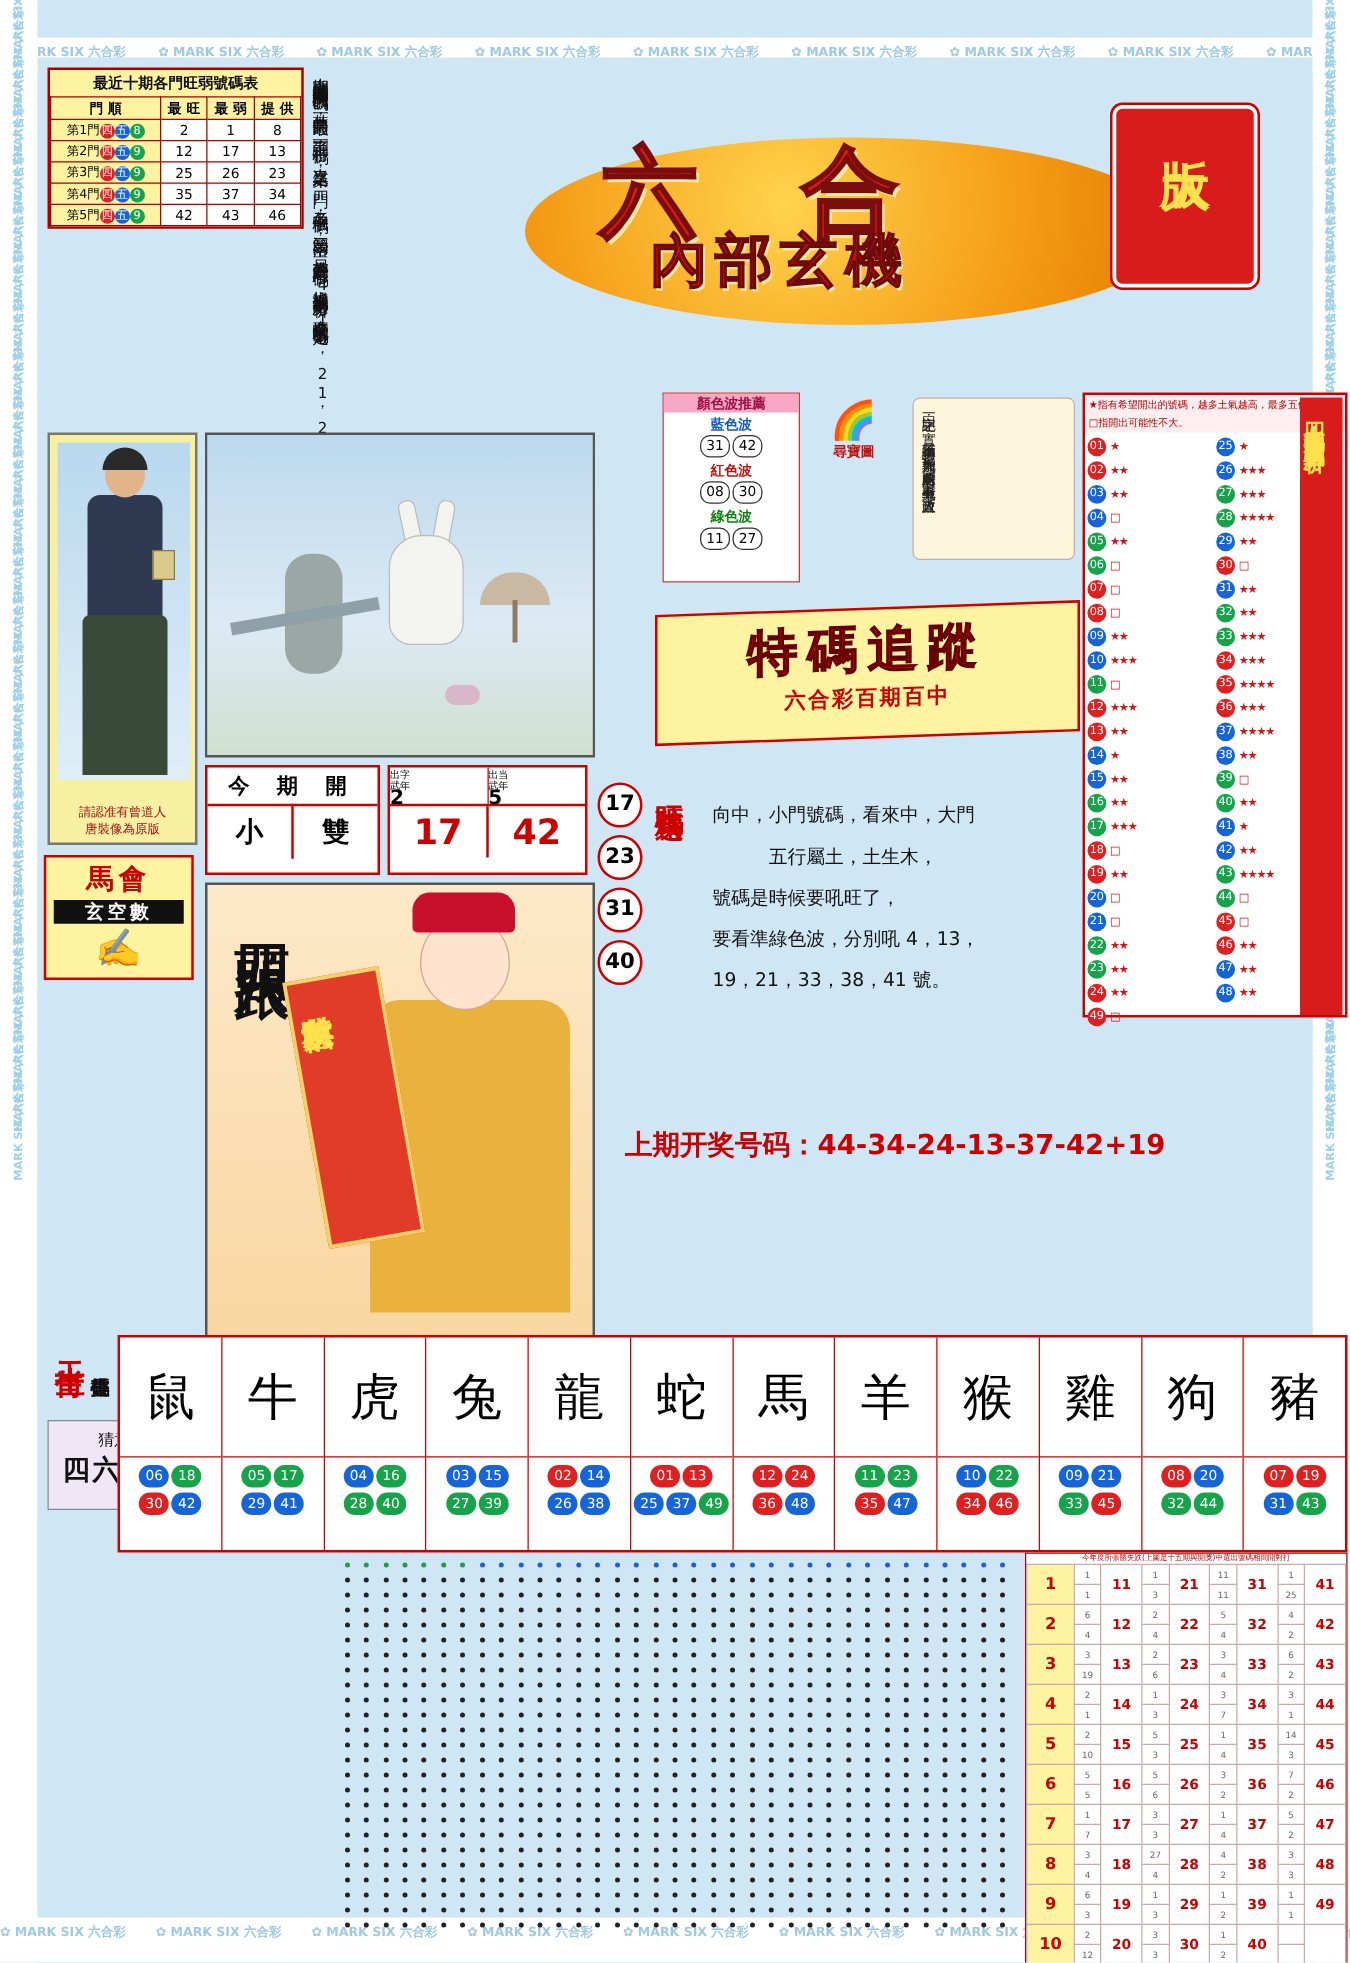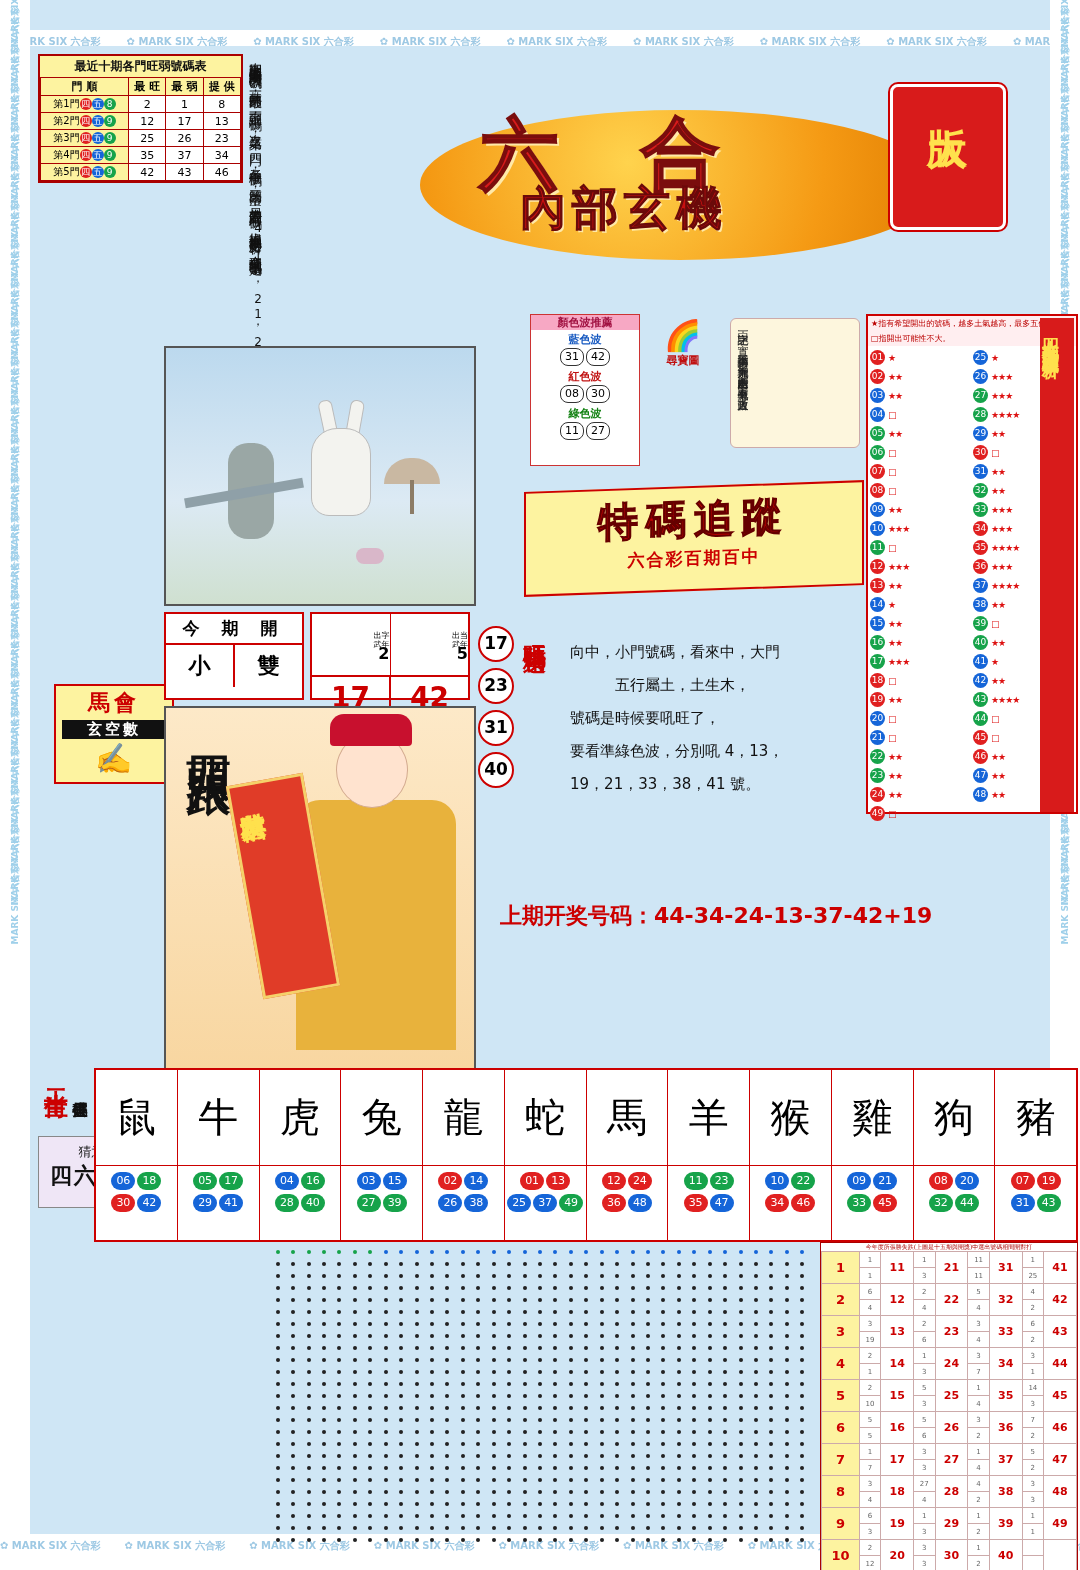--- a/index.html
+++ b/index.html
@@ -89,21 +89,21 @@
   #portrait{left:8px;top:300px;width:120px;height:330px;background:#f7f0a0;border:2px solid #777;}
   #portrait .ph{position:absolute;left:6px;top:6px;width:106px;height:270px;background:linear-gradient(#b9d8ee,#dfeef8);overflow:hidden;}
   #portrait .man-head{position:absolute;left:38px;top:8px;width:32px;height:36px;border-radius:50%;background:#e2b48a;}
   #portrait .man-hair{position:absolute;left:36px;top:4px;width:36px;height:18px;border-radius:18px 18px 0 0;background:#2a2a2a;}
   #portrait .man-body{position:absolute;left:24px;top:42px;width:60px;height:100px;background:#2f3a52;border-radius:10px 10px 4px 4px;}
   #portrait .man-robe{position:absolute;left:20px;top:138px;width:68px;height:128px;background:#3a4a3a;border-radius:6px 6px 0 0;}
   #portrait .book{position:absolute;left:76px;top:86px;width:16px;height:22px;background:#d9c98a;border:1px solid #8a7a3a;}
   #portrait .cap{position:absolute;left:0;right:0;bottom:4px;text-align:center;font-size:10px;color:#a0131b;line-height:13px;}
 
   
-  #horse{left:24px;top:638px;width:120px;height:100px;background:#fdf3a0;border:2px solid #c00;text-align:center;}
+  #horse{left:5px;top:638px;width:120px;height:100px;background:#fdf3a0;border:2px solid #c00;text-align:center;}
   #horse .t1{font-size:22px;color:#c00;font-weight:bold;margin-top:2px;letter-spacing:4px;}
   #horse .t2{background:#111;color:#fff;font-size:15px;font-weight:bold;letter-spacing:3px;margin:2px 6px;}
   #horse .sig{font-size:30px;color:#c01;font-family:"DejaVu Serif",serif;}
 
   #guess{left:8px;top:1090px;width:120px;height:72px;background:#efe6f6;border:1px solid #888;text-align:center;}
   #guess .t1{font-size:13px;color:#111;margin-top:6px;}
   #guess .t2{font-size:22px;font-weight:bold;color:#111;letter-spacing:2px;}
 
   
   #pic{left:134px;top:300px;width:312px;height:260px;background:linear-gradient(#b9d8ee,#e6f1f8);border:2px solid #555;}
@@ -119,21 +119,21 @@
 
   
   #today{left:134px;top:566px;width:140px;height:88px;background:#fff;border:2px solid #c00;text-align:center;}
   #today .t{font-size:17px;font-weight:bold;letter-spacing:8px;padding:3px 0;}
   #today .cells{display:flex;}
   #today .c{flex:1;border-top:2px solid #c00;border-right:2px solid #c00;font-size:22px;font-weight:bold;padding:6px 0;}
   #today .c:last-child{border-right:none;}
 
   #res2{left:280px;top:566px;width:160px;height:88px;background:#fff;border:2px solid #c00;}
   #res2 .hd{display:flex;}
-  #res2 .hcell{flex:1;border-right:1px solid #c00;font-size:8px;text-align:right;padding:17px 0;line-height:9px;}
+  #res2 .hcell{flex:1;border-right:1px solid #c00;font-size:8px;text-align:left;padding:1px 0;line-height:9px;}
   #res2 .hcell:last-child{border-right:none;}
   #res2 .hcell b{font-size:16px;display:block;}
   #res2 .nums{display:flex;border-top:2px solid #c00;}
   #res2 .n{flex:1;border-right:2px solid #c00;font-size:28px;font-weight:bold;color:#c00;text-align:center;padding:4px 0;}
   #res2 .n:last-child{border-right:none;}
 
   
   #track{left:494px;top:440px;width:340px;height:105px;background:#fdf3a0;border:2px solid #c00;transform:skewY(-2deg);}
   #track .big{font-size:40px;font-weight:bold;color:#c00;text-align:center;letter-spacing:8px;-webkit-text-stroke:1px #600;margin-top:4px;}
   #track .sub{font-size:17px;font-weight:bold;color:#c00;text-align:center;letter-spacing:2px;}
@@ -536,20 +536,33 @@
               <span class="bn" style="background:#1565d8">48</span>
               <span class="stars">★★</span>
             </div>
           </div>
       </div>
       <div id="anatitle">
         <span>四十九祇波今期開出機率分析</span>
       </div>
     </div>
 
+    <div class="box" id="portrait">
+      <div class="ph">
+        <div class="man-body"></div>
+        <div class="man-robe"></div>
+        <div class="man-head"></div>
+        <div class="man-hair"></div>
+        <div class="book"></div>
+      </div>
+      <div class="cap">
+        <div>請認准有曾道人</div>
+        <div>唐裝像為原版</div>
+      </div>
+    </div>
 
     <div class="box" id="horse">
       <div class="t1">馬會</div>
       <div class="t2">玄空數</div>
       <div class="sig">✍</div>
     </div>
 
     <div class="box" id="guess">
       <div class="t1">猜意思</div>
       <div class="t2">四六定局</div>

